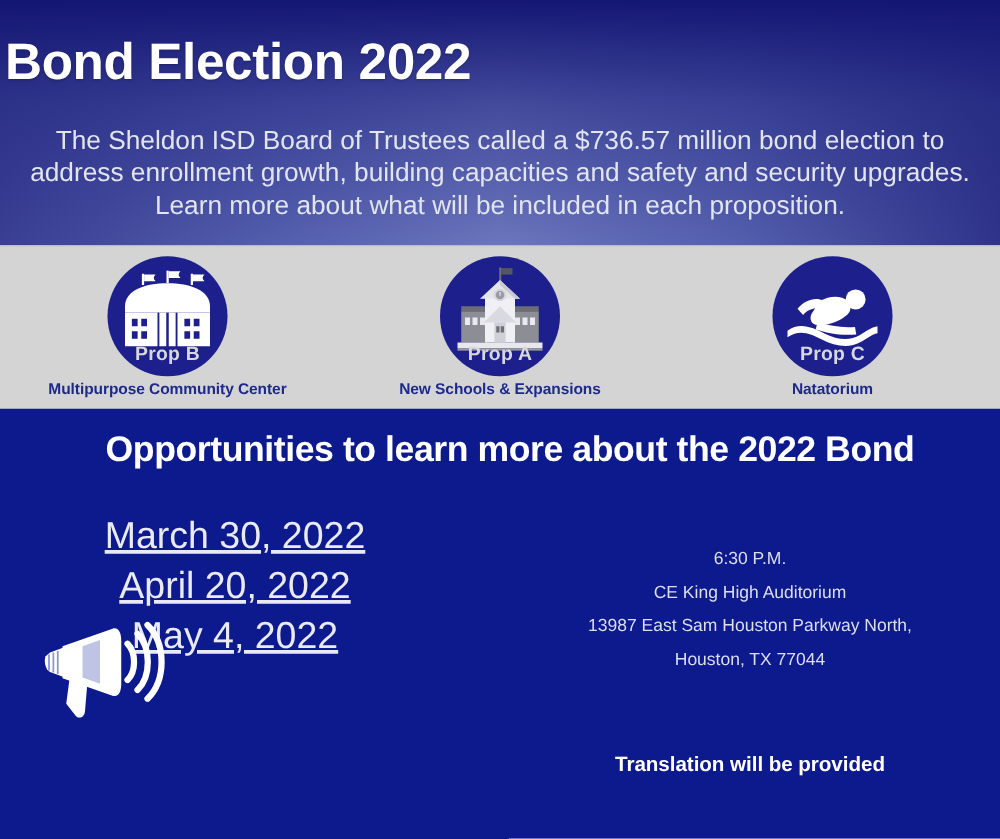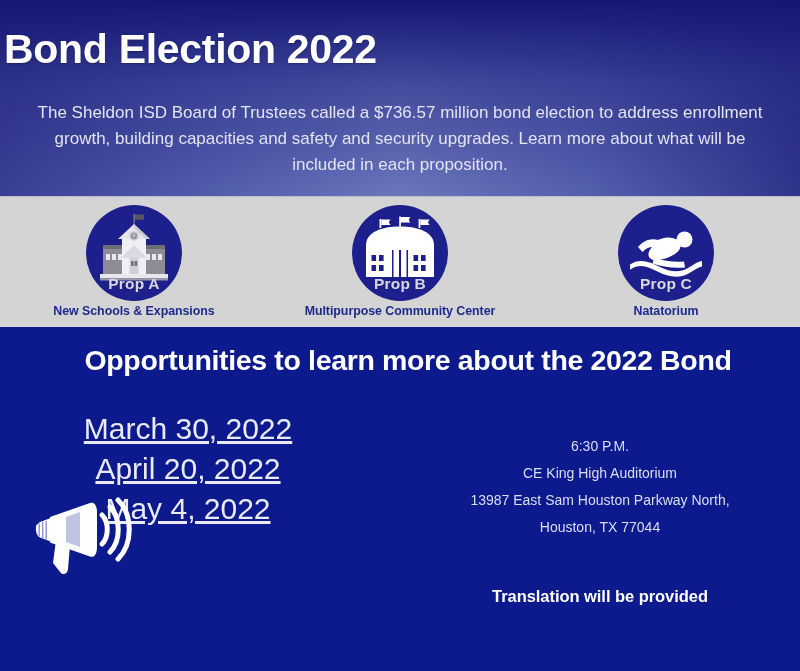--- a/index.html
+++ b/index.html
@@ -54,21 +54,21 @@
     letter-spacing: -0.3px;
     text-shadow: 0 1px 2px rgba(0,0,0,0.25);
   }
   .header-body {
     position: absolute;
     left: 22px;
     right: 22px;
     top: 100px;
     text-align: center;
     color: #e2e4f2;
-    font-size: 17px;
+    font-size: 21px;
     line-height: 26px;
     font-weight: 400;
   }
 
   
   .props-strip {
     position: absolute;
     left: 0;
     top: 196px;
     width: 800px;
@@ -179,21 +179,21 @@
     color: #dcdef0;
     font-size: 14px;
     line-height: 27px;
     font-weight: 400;
     white-space: nowrap;
   }
 
   .translation {
     position: absolute;
     left: 400px;
-    top: 260px;
+    top: 276px;
     width: 400px;
     text-align: center;
     color: #ffffff;
     font-size: 16.5px;
     font-weight: bold;
     letter-spacing: -0.05px;
   }
 
   .megaphone {
     position: absolute;
@@ -209,62 +209,20 @@
 
 <div class="poster">
 
   <div class="header">
     <div class="header-title">Bond Election 2022</div>
     <div class="header-body">The Sheldon ISD Board of Trustees called a $736.57 million bond election to address enrollment growth, building capacities and safety and security upgrades. Learn more about what will be included in each proposition.</div>
   </div>
 
   <div class="props-strip">
     <div class="props-row">
-
-      <div class="prop">
-        <div class="prop-badge">
-          <svg viewBox="0 0 96 96">
-
-            <rect x="47.4" y="9" width="1.6" height="14" fill="#6f6f78"></rect>
-            <rect x="49" y="9.5" width="9" height="5.2" fill="#57575f"></rect>
-
-            <rect x="17" y="44" width="22" height="25" fill="#8d8d96"></rect>
-            <polygon points="17,44 39,44 39,40 17,40" fill="#6d6d76"></polygon>
-            <rect x="20" y="49" width="4" height="6" fill="#e9e9ef"></rect>
-            <rect x="26" y="49" width="4" height="6" fill="#e9e9ef"></rect>
-            <rect x="32" y="49" width="4" height="6" fill="#e9e9ef"></rect>
-
-            <rect x="57" y="44" width="22" height="25" fill="#8d8d96"></rect>
-            <polygon points="57,44 79,44 79,40 57,40" fill="#6d6d76"></polygon>
-            <rect x="60" y="49" width="4" height="6" fill="#e9e9ef"></rect>
-            <rect x="66" y="49" width="4" height="6" fill="#e9e9ef"></rect>
-            <rect x="72" y="49" width="4" height="6" fill="#e9e9ef"></rect>
-
-            <rect x="36" y="32" width="24" height="37" fill="#f0f0f4"></rect>
-
-            <polygon points="48,19 64,34 32,34" fill="#e4e4ea"></polygon>
-            <polygon points="48,19 64,34 60,34 48,23" fill="#c9c9d2"></polygon>
-
-            <circle cx="48" cy="31" r="5" fill="#d5d5de"></circle>
-            <circle cx="48" cy="31" r="3.4" fill="#9a9aa4"></circle>
-            <rect x="47.6" y="28.6" width="0.9" height="3" fill="#efeff3"></rect>
-
-            <polygon points="48,40 61,53 35,53" fill="#d9d9e1"></polygon>
-
-            <rect x="43.5" y="53" width="9" height="16" fill="#cfcfd8"></rect>
-            <rect x="45" y="56" width="2.6" height="5" fill="#6f6f78"></rect>
-            <rect x="48.6" y="56" width="2.6" height="5" fill="#6f6f78"></rect>
-
-            <rect x="14" y="69" width="68" height="4.5" fill="#e7e7ec"></rect>
-            <rect x="14" y="73.5" width="68" height="2" fill="#9a9aa4"></rect>
-          </svg>
-          <div class="prop-badge-text">Prop A</div>
-        </div>
-        <div class="prop-label">New Schools &amp; Expansions</div>
-      </div>
 
       <div class="prop">
         <div class="prop-badge">
           <svg viewBox="0 0 96 96">
 
             <g fill="#ffffff">
               <rect x="27.5" y="14" width="1.8" height="9"></rect>
               <path d="M29.3 14.5 h9.2 c-2 2 -2 3.6 0 5.4 h-9.2 z"></path>
               <rect x="47.2" y="11.5" width="1.8" height="10"></rect>
               <path d="M49 12 h9.4 c-2 2 -2 3.6 0 5.4 H49 z"></path>
@@ -290,20 +248,62 @@
             <rect x="49" y="45" width="5.5" height="27" fill="#ffffff"></rect>
           </svg>
           <div class="prop-badge-text">Prop B</div>
         </div>
         <div class="prop-label">Multipurpose Community Center</div>
       </div>
 
       <div class="prop">
         <div class="prop-badge">
           <svg viewBox="0 0 96 96">
+
+            <rect x="47.4" y="9" width="1.6" height="14" fill="#6f6f78"></rect>
+            <rect x="49" y="9.5" width="9" height="5.2" fill="#57575f"></rect>
+
+            <rect x="17" y="44" width="22" height="25" fill="#8d8d96"></rect>
+            <polygon points="17,44 39,44 39,40 17,40" fill="#6d6d76"></polygon>
+            <rect x="20" y="49" width="4" height="6" fill="#e9e9ef"></rect>
+            <rect x="26" y="49" width="4" height="6" fill="#e9e9ef"></rect>
+            <rect x="32" y="49" width="4" height="6" fill="#e9e9ef"></rect>
+
+            <rect x="57" y="44" width="22" height="25" fill="#8d8d96"></rect>
+            <polygon points="57,44 79,44 79,40 57,40" fill="#6d6d76"></polygon>
+            <rect x="60" y="49" width="4" height="6" fill="#e9e9ef"></rect>
+            <rect x="66" y="49" width="4" height="6" fill="#e9e9ef"></rect>
+            <rect x="72" y="49" width="4" height="6" fill="#e9e9ef"></rect>
+
+            <rect x="36" y="32" width="24" height="37" fill="#f0f0f4"></rect>
+
+            <polygon points="48,19 64,34 32,34" fill="#e4e4ea"></polygon>
+            <polygon points="48,19 64,34 60,34 48,23" fill="#c9c9d2"></polygon>
+
+            <circle cx="48" cy="31" r="5" fill="#d5d5de"></circle>
+            <circle cx="48" cy="31" r="3.4" fill="#9a9aa4"></circle>
+            <rect x="47.6" y="28.6" width="0.9" height="3" fill="#efeff3"></rect>
+
+            <polygon points="48,40 61,53 35,53" fill="#d9d9e1"></polygon>
+
+            <rect x="43.5" y="53" width="9" height="16" fill="#cfcfd8"></rect>
+            <rect x="45" y="56" width="2.6" height="5" fill="#6f6f78"></rect>
+            <rect x="48.6" y="56" width="2.6" height="5" fill="#6f6f78"></rect>
+
+            <rect x="14" y="69" width="68" height="4.5" fill="#e7e7ec"></rect>
+            <rect x="14" y="73.5" width="68" height="2" fill="#9a9aa4"></rect>
+          </svg>
+          <div class="prop-badge-text">Prop A</div>
+        </div>
+        <div class="prop-label">New Schools &amp; Expansions</div>
+      </div>
+
+      <div class="prop">
+        <div class="prop-badge">
+          <svg viewBox="0 0 96 96">
             <g fill="#ffffff">
 
               <circle cx="66.5" cy="34.5" r="8"></circle>
 
               <path d="M20 42 C26 35 34 32.5 41 35.5 L38.5 42.5 C33.5 40.8 28 42.8 24.5 47 Z"></path>
 
               <path d="M38 36 C46 31 55 31.5 60 35.5 C63 38 63.5 43 60 46.5 C54 52 44 55.5 36 55 C31 54.6 29 50 31.5 45.5 Z"></path>
 
               <path d="M36 53 C46 55.5 56 57.5 66 56.5 L67 62.5 C55 63.8 44 61.5 34.5 58.5 Z"></path>
 

